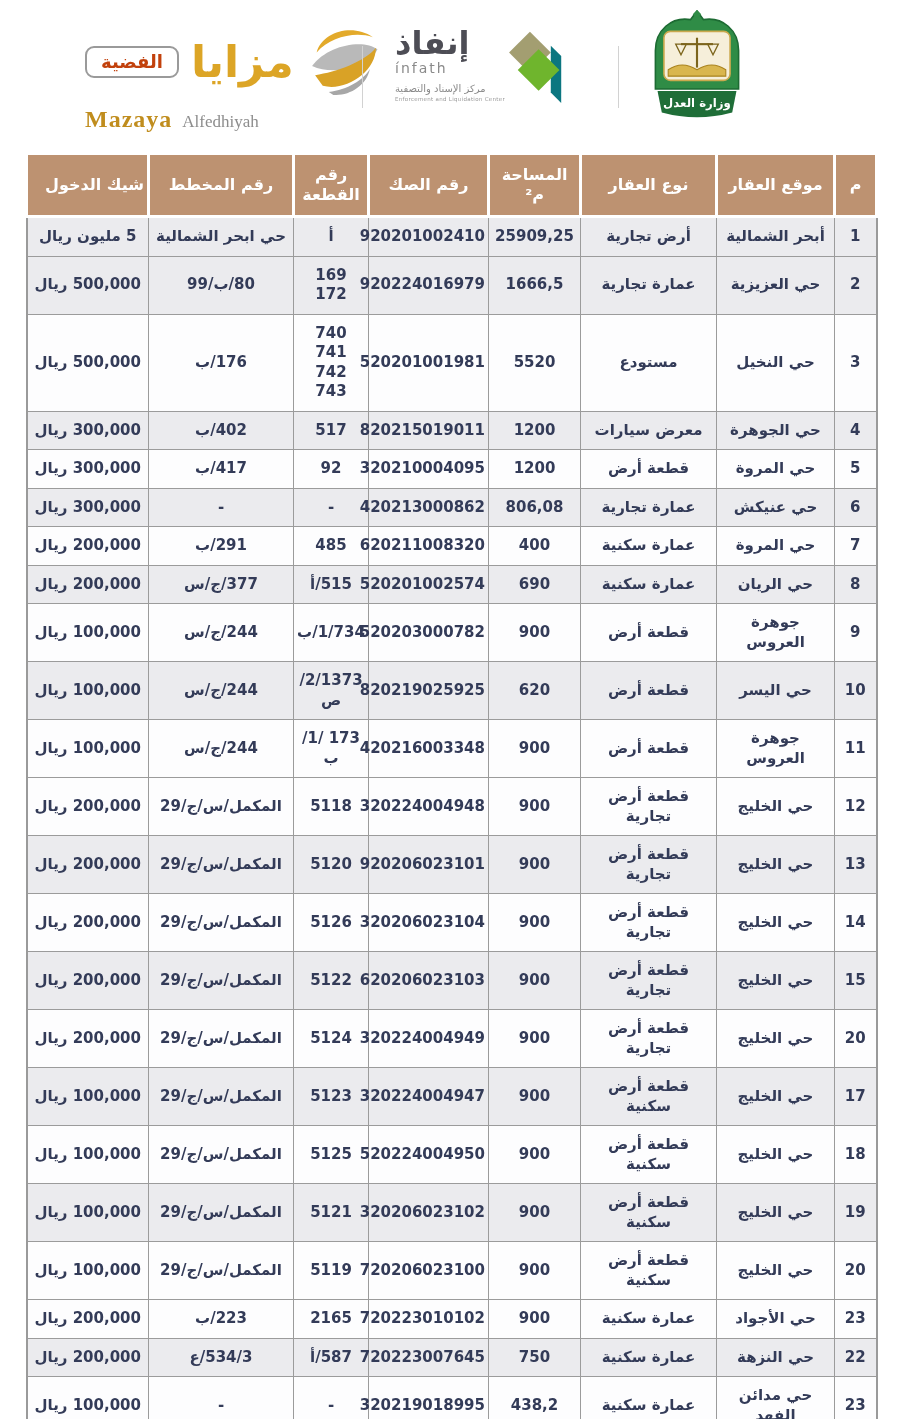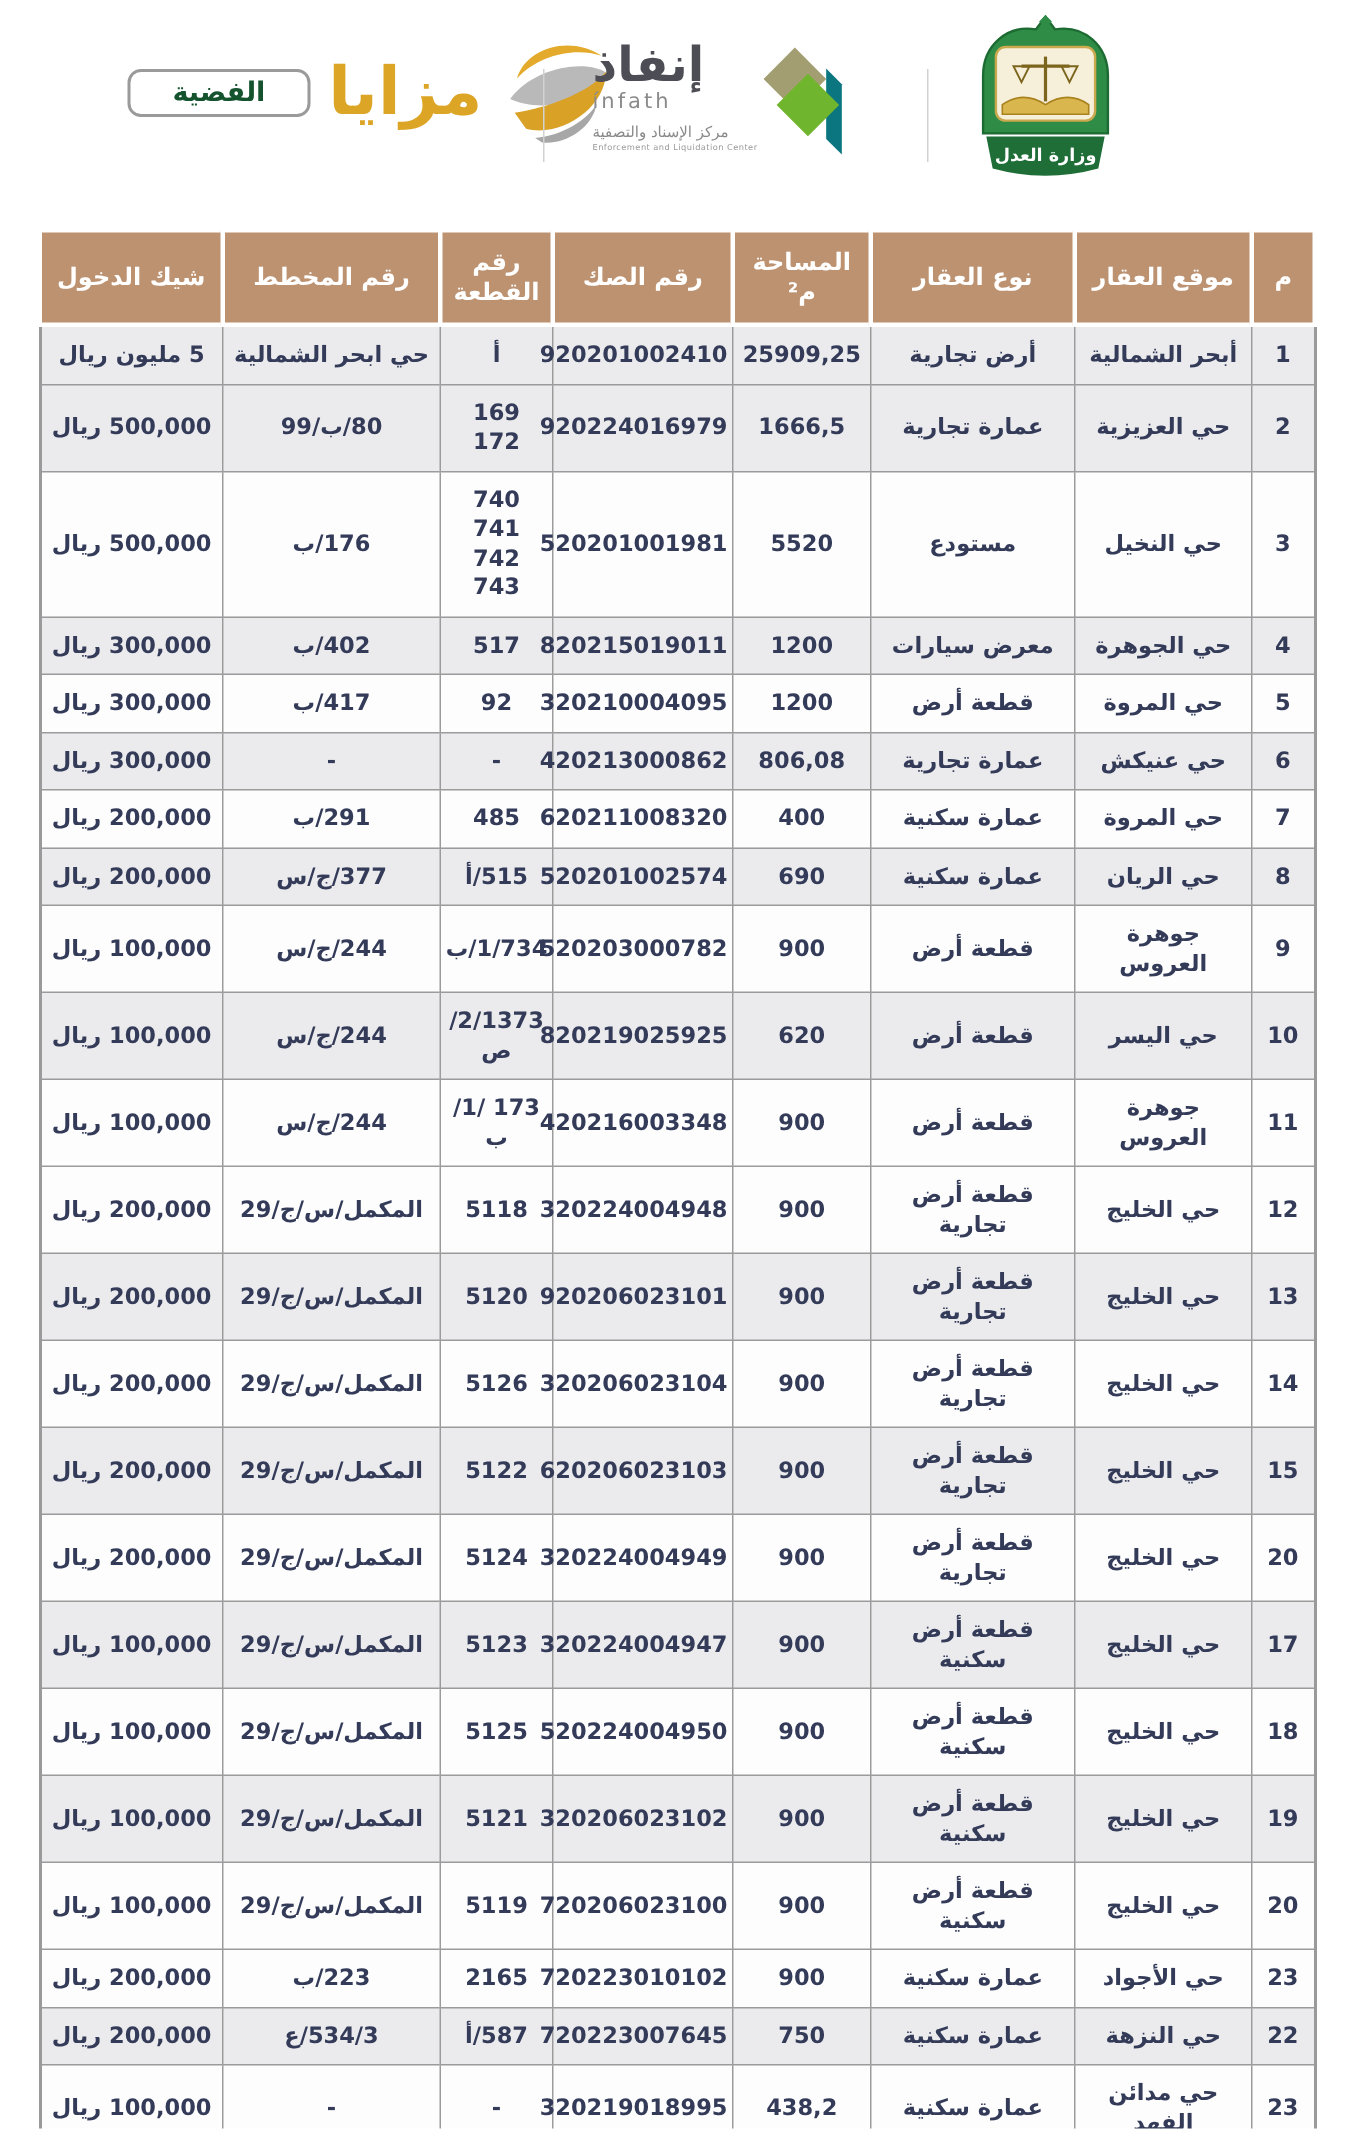--- a/index.html
+++ b/index.html
@@ -7,21 +7,21 @@
   .page { position:relative; width:900px; height:1419px; background:#fff; margin:0 auto; overflow:hidden; }
 
   
   .logos { position:relative; height:152px; }
   .vdiv { position:absolute; top:46px; width:1px; height:62px; background:#d2d2d2; }
   .vdiv.one { left:362px; }
   .vdiv.two { left:618px; }
 
   .mazaya { position:absolute; left:85px; top:22px; direction:ltr; }
   .mz-row { display:flex; align-items:center; gap:12px; }
-  .mz-badge { border:2px solid #9a9a9a; border-radius:9px; color:#14532d; font-size:18px; font-weight:bold; padding:3px 28px; line-height:1.2; }
+  .mz-badge { border:2px solid #9a9a9a; border-radius:9px; color:#c2410c; font-size:18px; font-weight:bold; padding:3px 14px; line-height:1.2; }
   .mz-ar { color:#dca526; font-size:44px; font-weight:bold; line-height:1; }
   .mz-latin { direction:ltr; margin-top:4px; font-family:"Liberation Serif","DejaVu Serif",serif; }
   .mz-name { color:#c08d1e; font-weight:bold; font-size:24px; letter-spacing:1px; }
   .mz-suffix { color:#8d8d8d; font-size:17px; margin-left:10px; }
 
   .infath { position:absolute; left:395px; top:26px; display:flex; direction:ltr; gap:0; }
   .in-text { text-align:left; }
   .in-ar { color:#4d4d55; font-size:32px; font-weight:bold; line-height:1.1; }
   .in-latin { color:#8a8a8a; font-size:14px; letter-spacing:2px; line-height:1.1; }
   .in-tag-ar { color:#8a8a8a; font-size:10px; margin-top:6px; }
@@ -36,41 +36,44 @@
   table.listing td { border:1px solid #9b9b9b; color:#333b58; font-size:15px; font-weight:600; text-align:center; vertical-align:middle; padding:9px 3px; line-height:1.3; white-space:pre-line; background:#fdfdfe; }
   table.listing tr.shaded td { background:#ebebee; }
   td.small { font-size:12px; }
   .col-num { width:42px; }
   .col-location { width:118px; }
   .col-type { width:136px; }
   .col-area { width:92px; }
   .col-deed { width:120px; }
   .col-plot { width:75px; }
   .col-plan { width:145px; }
-  .col-check { width:122px; }
+  .col-check { width:122px;text-align:right; }
 </style>
 </head>
 <body>
 
 <div class="page">
 
   <header class="logos">
 
     <div class="mazaya">
       <div class="mz-row">
         <span class="mz-badge">الفضية</span>
         <span class="mz-ar">مزايا</span>
         <span>
           <svg width="76" height="76" viewBox="0 0 100 100">
             <path d="M14,40 C22,12 62,2 88,20 C64,12 32,20 14,40 Z" fill="#e3aa2b"></path>
             <path d="M8,58 C28,30 76,22 94,36 C84,58 38,72 8,58 Z" fill="#b9b9b9"></path>
             <path d="M12,70 C40,66 78,52 92,34 C92,66 52,92 22,84 Z" fill="#d9a226"></path>
             <path d="M30,92 C54,90 76,76 84,62 C80,84 56,98 36,96 Z" fill="#a7a7a7"></path>
           </svg>
         </span>
+      </div>
+      <div class="mz-latin">
+        <span class="mz-name">Mazaya</span><span class="mz-suffix">Alfedhiyah</span>
       </div>
     </div>
 
     <div class="vdiv one"></div>
 
     <div class="infath">
       <div class="in-text">
         <div class="in-ar">إنفاذ</div>
         <div class="in-latin">ínfath</div>
         <div class="in-tag-ar">مركز الإسناد والتصفية</div>

